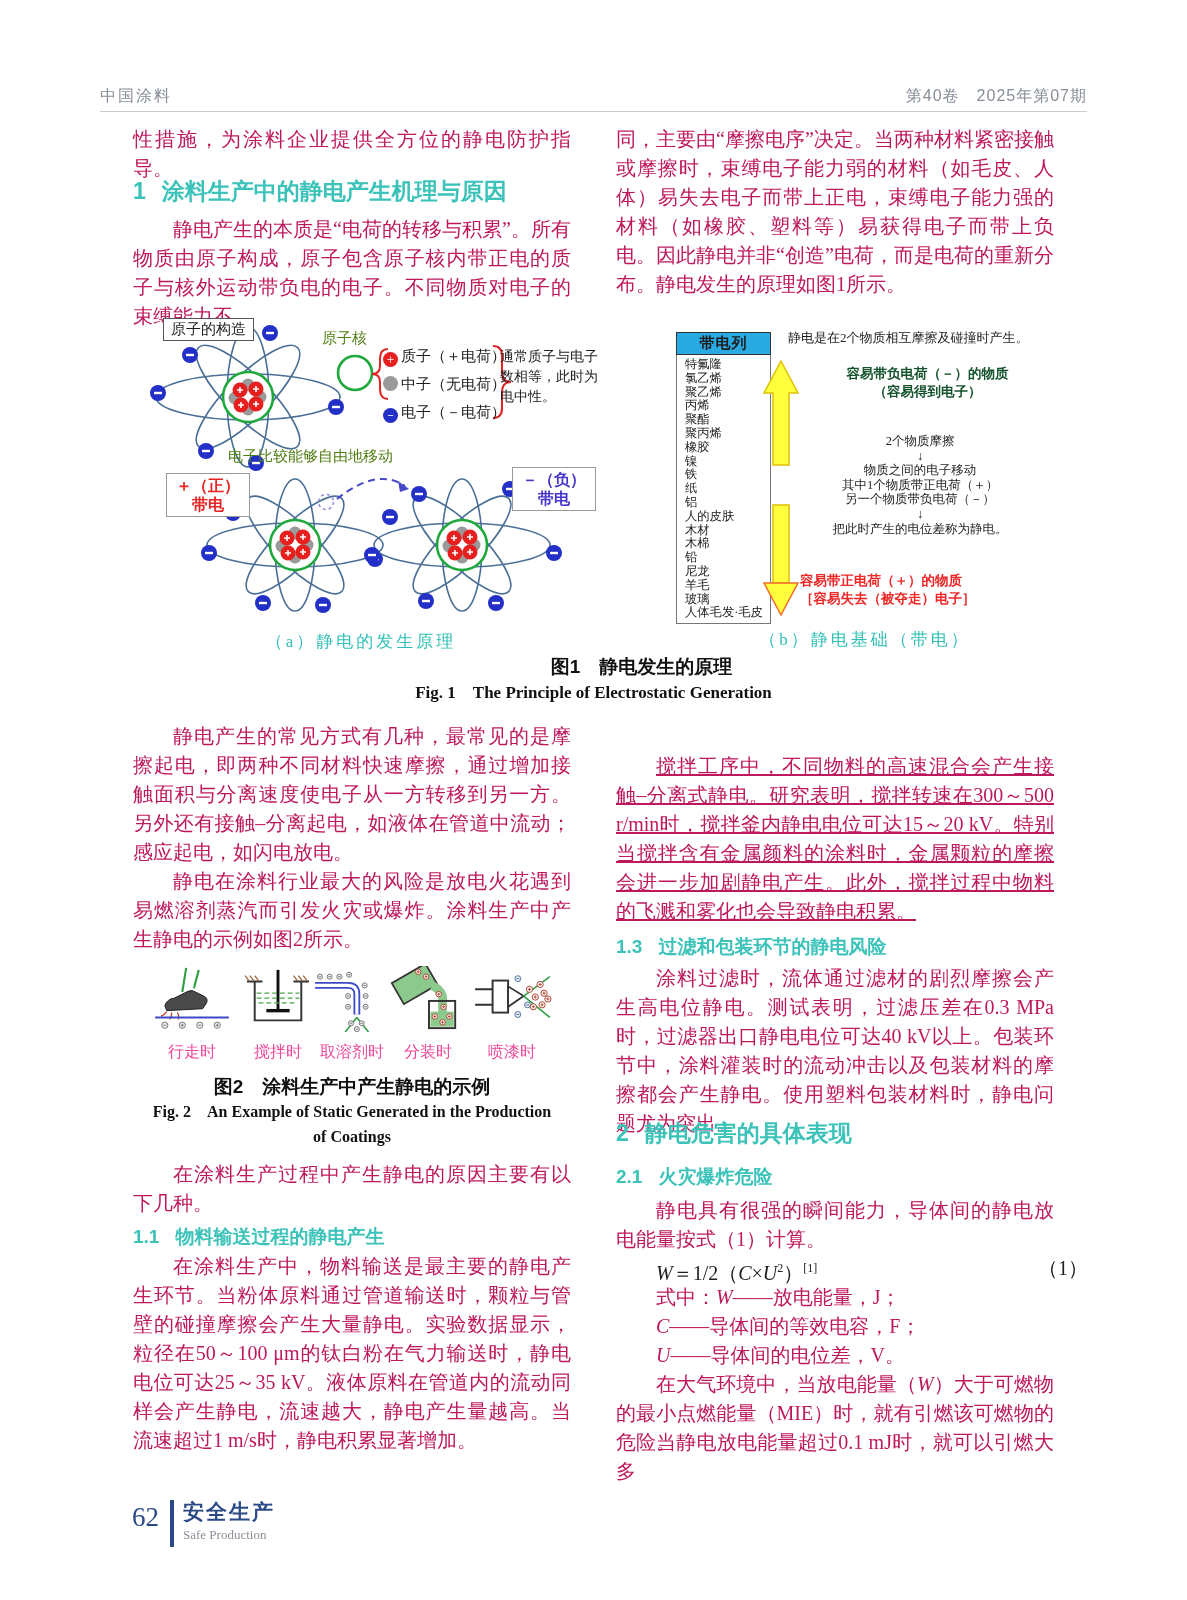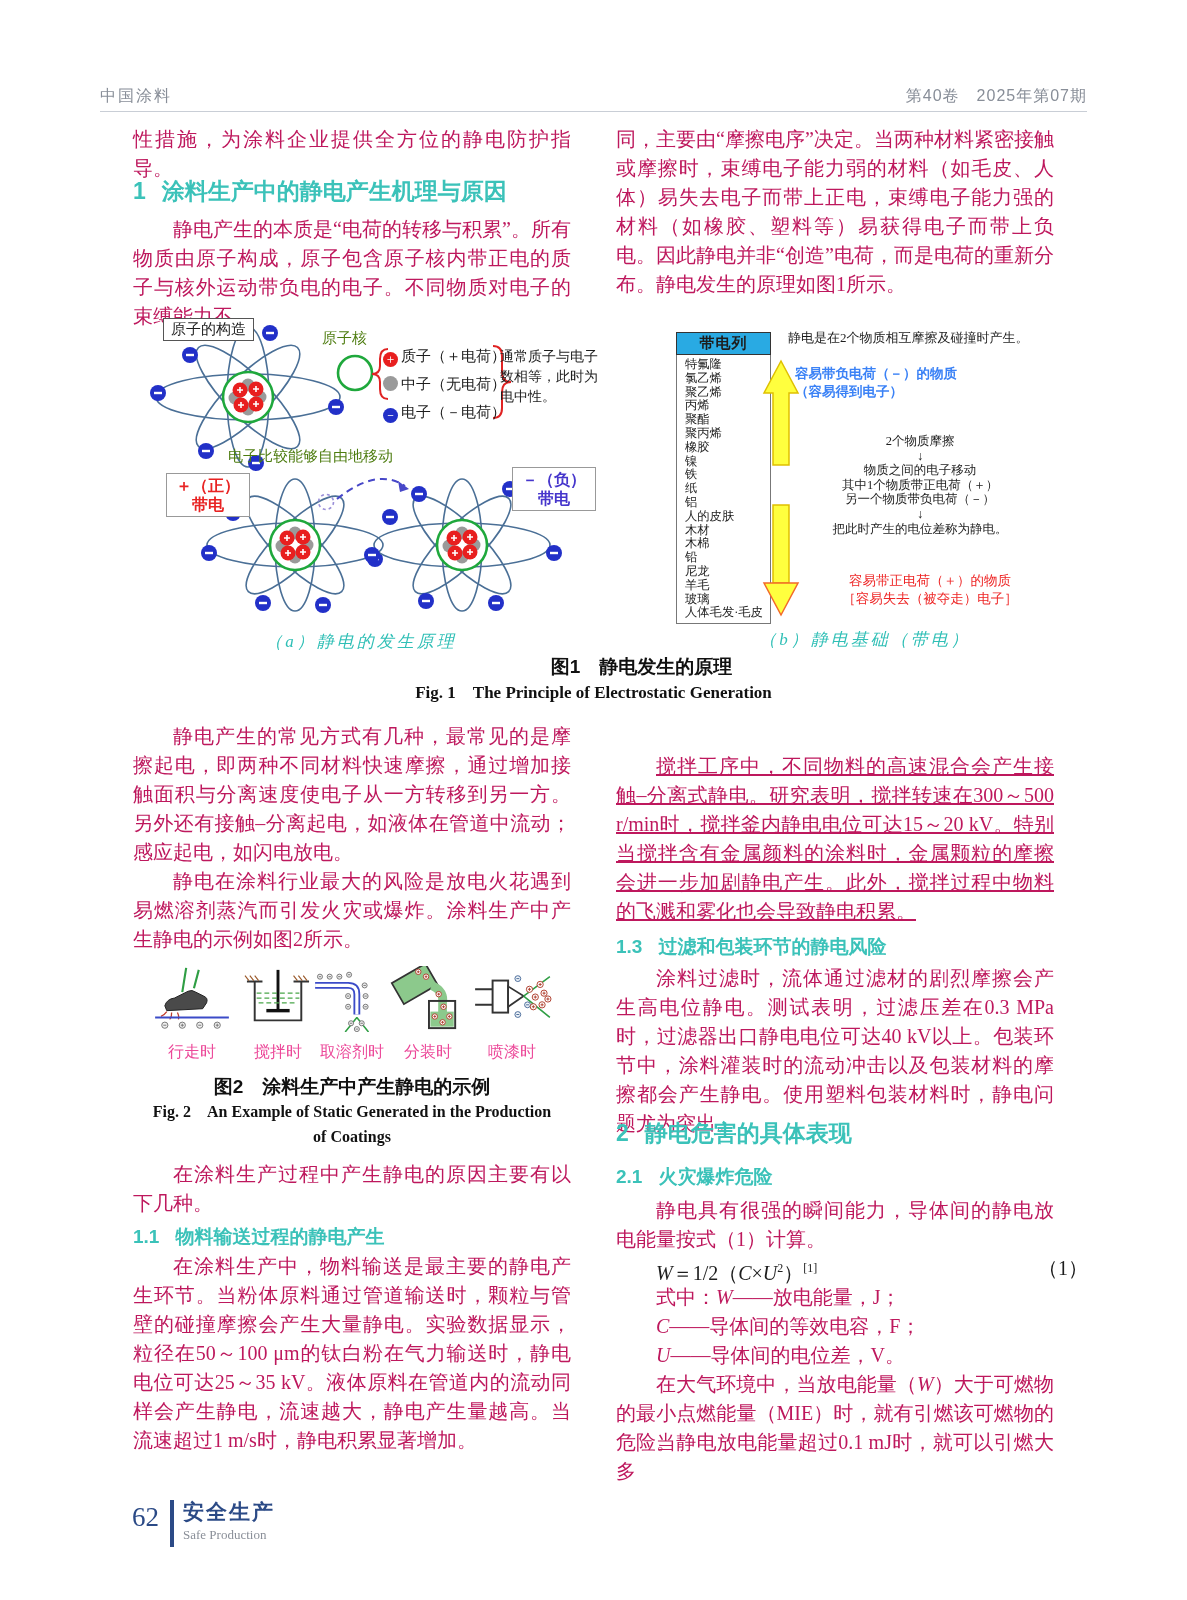--- a/index.html
+++ b/index.html
@@ -14,38 +14,38 @@
   .ind{text-indent:2em;}
   .col-l{left:133px;width:438px;}
   .col-r{left:616px;width:438px;}
   
   .h-main{font-family:"Liberation Sans","DejaVu Sans",sans-serif;font-weight:bold;font-size:23px;color:#3bc2b9;}
   .h-sub{font-family:"Liberation Sans","DejaVu Sans",sans-serif;font-weight:bold;font-size:19px;color:#3bc2b9;}
   .h-num{margin-right:16px;}
   
   .cap-zh{font-family:"Liberation Sans","DejaVu Sans",sans-serif;font-weight:bold;font-size:19px;text-align:center;color:#111;}
   .cap-en{font-weight:bold;font-size:16.5px;text-align:center;color:#111;}
-  .cap-teal{color:#2fbfb6;font-size:17px;letter-spacing:3px;text-align:center;font-style:italic;}
+  .cap-teal{color:#2fbfb6;font-size:17px;letter-spacing:3px;text-align:center;}
   
   .f1lab{font-size:15px;color:#4d7c0f;}
   .f1box{border:1.5px solid #555;padding:1px 7px;font-size:15px;background:#fff;}
   .chargebox{border:1.5px solid #999;text-align:center;font-size:16px;line-height:19px;font-weight:bold;padding:2px 9px;background:#fff;}
   .pos{color:#e82323;}
   .neg{color:#4636cc;}
   .cicon{display:inline-block;width:15px;height:15px;border-radius:50%;color:#fff;font-size:12px;line-height:15px;
          text-align:center;vertical-align:-2px;margin-right:3px;font-family:"DejaVu Sans",sans-serif;}
   .legend-row{height:28px;font-size:15px;}
   
   .series-head{background:#29aae3;border:1.5px solid #333;box-sizing:border-box;width:95px;height:23px;
                text-align:center;font-weight:bold;font-size:15px;line-height:21px;letter-spacing:1px;}
   .series-list{border:1.5px solid #777;border-top:none;box-sizing:border-box;width:95px;
                padding:3px 2px 3px 8px;font-size:12.3px;line-height:13.8px;white-space:nowrap;}
   .smallnote{font-size:13px;line-height:16px;}
-  .bluenote{color:#3b82f6;font-weight:bold;font-size:13.5px;line-height:17.5px;text-align:left;}
-  .rednote{color:#ee2626;font-weight:normal;font-size:13.5px;line-height:17.5px;text-align:center;}
+  .bluenote{color:#14532d;font-weight:bold;font-size:13.5px;line-height:17.5px;text-align:center;}
+  .rednote{color:#ee2626;font-weight:bold;font-size:13.5px;line-height:17.5px;text-align:left;}
   .procblock{font-size:12.5px;line-height:14.6px;text-align:center;}
   
   .formula{font-size:20px;line-height:29px;padding-left:40px;position:relative;}
   .var{font-style:italic;font-family:"Liberation Serif",serif;}
   .eqnum{position:absolute;right:6px;top:0;}
   sup{font-size:12px;}
   
   .f2item{position:absolute;top:0;width:84px;text-align:center;}
   .f2lab{font-size:16px;margin-top:6px;color:#ec4899;}
   .cp circle{fill:#fff;stroke:#b04030;stroke-width:1;}

